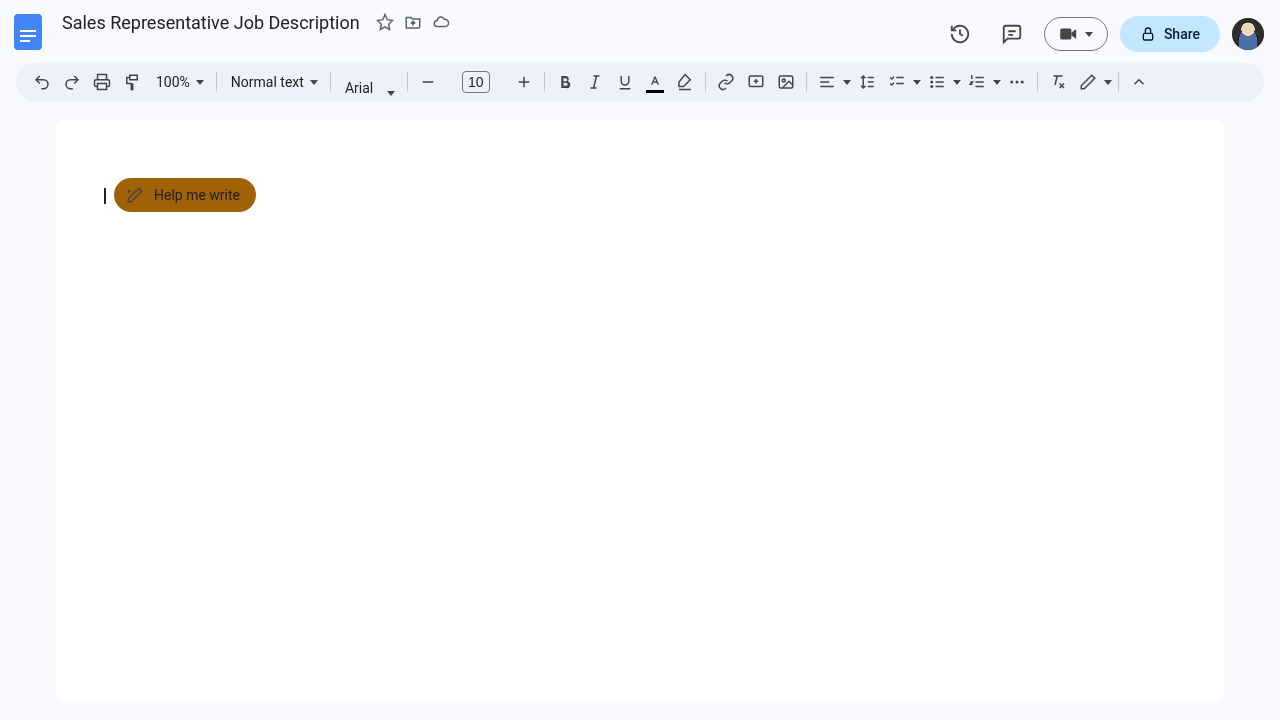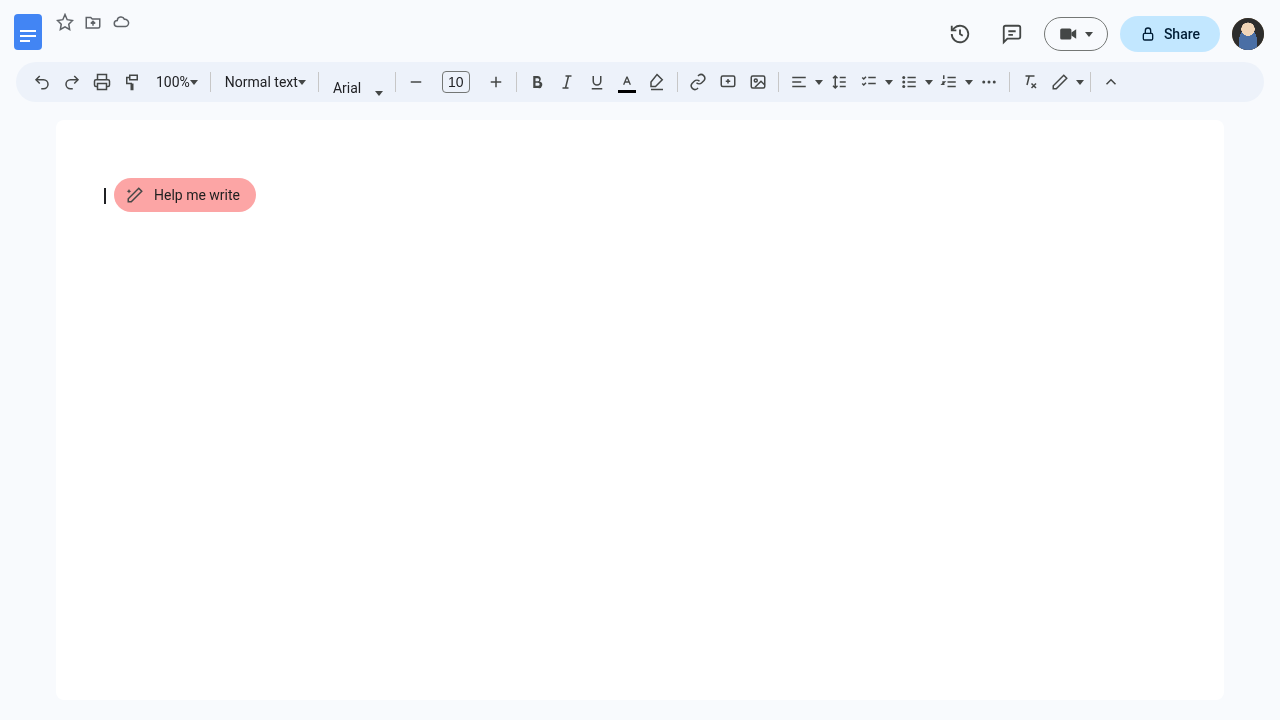--- a/index.html
+++ b/index.html
@@ -148,41 +148,42 @@
 .tb-btn svg { width: 18px; height: 18px; }
 .tb-sep {
   width: 1px;
   height: 20px;
   background: #c7c7c7;
   margin: 0 4px;
 }
 .tb-dropdown {
   display: flex;
   align-items: center;
+  gap: 6px;
   padding: 0 6px 0 8px;
   height: 28px;
   border-radius: 4px;
   font-size: 14px;
   color: #202124;
   cursor: pointer;
   min-width: 50px;
 }
 .tb-dropdown.style-dd { min-width: 90px; text-align: right; }
 .tb-dropdown.font-dd { min-width: 64px; align-items: flex-end; }
 .tb-dropdown .arrow { margin-left: auto; }
 .arrow {
   width: 0; height: 0;
   border-left: 4px solid transparent;
   border-right: 4px solid transparent;
   border-top: 5px solid #444746;
 }
 .fontsize-group {
   display: flex;
   align-items: center;
-  gap: 12px;
+  gap: 20px;
 }
 .fontsize-input {
   width: 28px;
   height: 22px;
   border: 1px solid #747775;
   border-radius: 4px;
   text-align: center;
   font-size: 14px;
   background: #edf2fa;
   color: #202124;
@@ -228,21 +229,21 @@
   left: 48px;
   top: 68px;
   width: 2px;
   height: 16px;
   background: #202124;
 }
 .help-chip {
   position: absolute;
   left: 58px;
   top: 58px;
-  background: #fca5a5;
+  background: #a16207;
   border-radius: 18px;
   padding: 8px 16px 8px 12px;
   display: flex;
   align-items: center;
   gap: 10px;
   font-size: 14px;
   color: #1f1f1f;
   cursor: pointer;
 }
 .help-chip svg { width: 18px; height: 18px; }
@@ -254,20 +255,21 @@
   <div class="doc-icon">
     <svg viewBox="0 0 32 40">
         <rect x="2" y="2" width="28" height="36" rx="4" fill="#4285f4"></rect>
         <rect x="8" y="18" width="16" height="2" fill="#fff"></rect>
         <rect x="8" y="23" width="16" height="2" fill="#fff"></rect>
         <rect x="8" y="28" width="10" height="2" fill="#fff"></rect>
       </svg>
   </div>
   <div class="title-area">
     <div class="title-row">
+      <div class="doc-title">Sales Representative Job Description</div>
       <div class="title-icon">
         <svg viewBox="0 0 24 24" fill="none" stroke="currentColor" stroke-width="2">
             <path d="M12 2l2.9 6.9L22 10l-5 4.9 1.2 7.1L12 18.5 5.8 22 7 14.9 2 10l7.1-1.1z"></path>
           </svg>
       </div>
       <div class="title-icon">
         <svg viewBox="0 0 24 24" fill="none" stroke="currentColor" stroke-width="2">
             <path d="M3 6h6l2 2h10v10a2 2 0 0 1-2 2H3z"></path>
             <path d="M12 11v6M9 14l3-3 3 3"></path>
           </svg>

